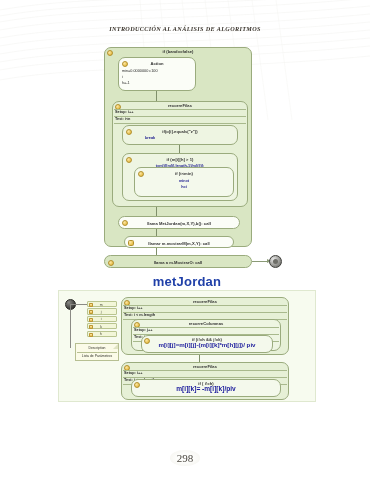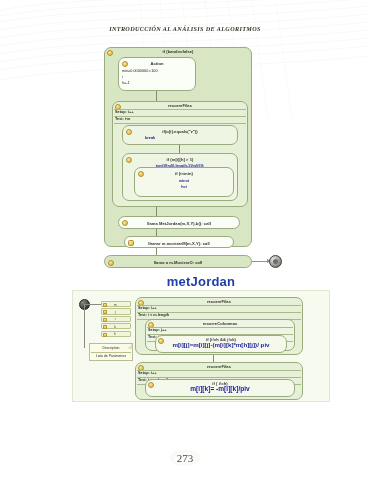--- a/index.html
+++ b/index.html
@@ -95,21 +95,21 @@
     border-radius:50%;background:#6e6e68;
   }
   
   .start-node{
     position:absolute;width:11px;height:11px;border-radius:50%;
     background:radial-gradient(circle at 32% 28%,#8a8a86,#3c3c38 70%,#1d1d1a 100%);
     border:1px solid #2a2a26;box-sizing:border-box;
   }
 
   
-  .fig2{position:absolute;left:58px;top:272px;width:258px;height:130px;margin-left:14px;}
+  .fig2{position:absolute;left:58px;top:272px;width:258px;height:130px;}
   .fig2-title{
     position:absolute;left:0;right:0;top:2px;text-align:center;
     font-size:13px;font-weight:bold;color:#1f3fa8;
     letter-spacing:.2px;
   }
   .fig2-canvas{
     position:absolute;left:0;top:18px;width:258px;height:112px;
     background:#f7fbef;border:1px solid #dfe8cf;box-sizing:border-box;
   }
 
@@ -326,14 +326,14 @@
     <div class="frm frm-in2" style="left:72px;top:88px;width:150px;height:18px;">
       <span class="badge" style="left:2px;top:2px;"></span>
       <div class="frm-title" style="top:1px;">if ( i!=h)</div>
       <div class="ln c" style="top:7px;font-size:6.6px;font-weight:bold;color:#1b1b9c;">m[i][k]= -m[i][k]/piv</div>
     </div>
 
   </div>
 </div>
 
 <div class="page-number">
-  <span class="pn-disc">273</span>
+  <span class="pn-disc">298</span>
 </div>
 
 </body></html>

